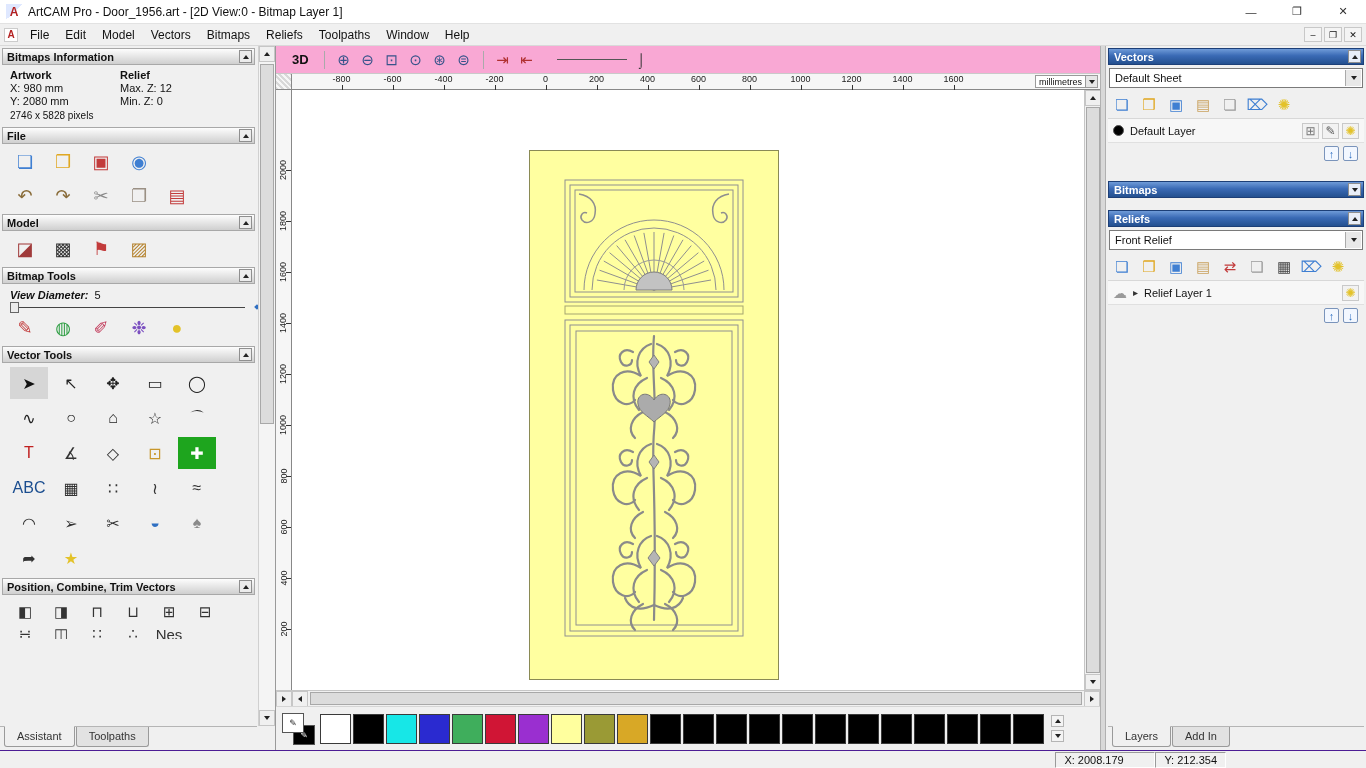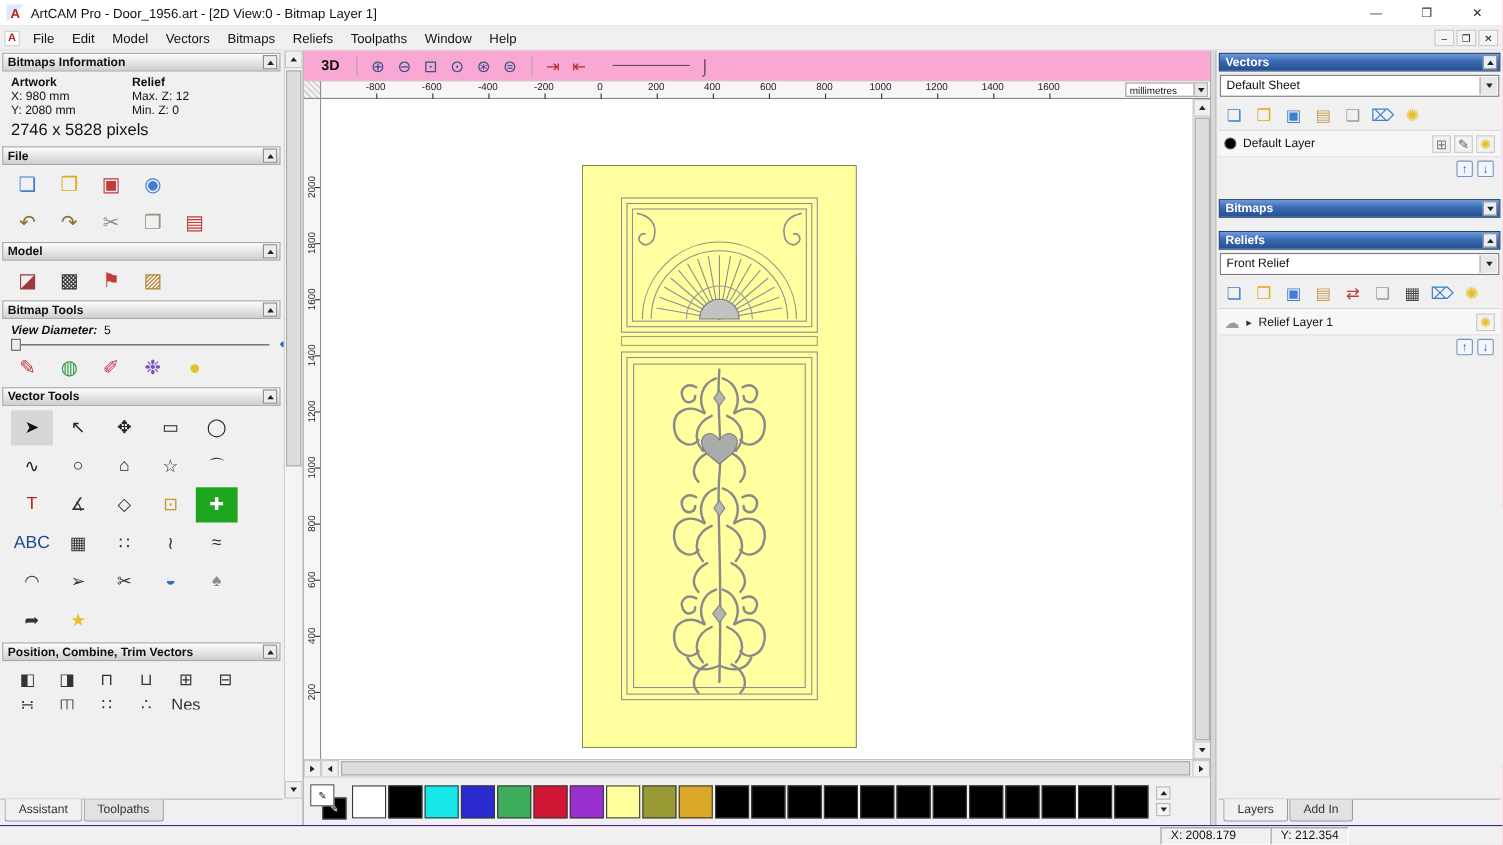--- a/index.html
+++ b/index.html
@@ -26,21 +26,21 @@
   .lp { width:276px; position:relative; background:#f0f0f0; border-right:1px solid #9a9a9a; display:flex; flex-direction:column; overflow:hidden; padding-right:18px; }
   .sec-hdr { height:17px; margin:2px 2px 0 2px; background:linear-gradient(#fdfdfd,#cfcfcf); border:1px solid #a8a8a8; display:flex; align-items:center; padding:0 4px; font-weight:bold; font-size:11px; position:relative; white-space:nowrap; }
   .collapse { position:absolute; right:2px; top:1px; width:13px; height:13px; background:#ececec; border:1px solid #8f8f8f; display:flex; align-items:center; justify-content:center; }
   .tri-up { width:0; height:0; border-left:3px solid transparent; border-right:3px solid transparent; border-bottom:4px solid #222; }
   .tri-down { width:0; height:0; border-left:3px solid transparent; border-right:3px solid transparent; border-top:4px solid #222; }
   .tri-left { width:0; height:0; border-top:3px solid transparent; border-bottom:3px solid transparent; border-right:4px solid #222; }
   .tri-right { width:0; height:0; border-top:3px solid transparent; border-bottom:3px solid transparent; border-left:4px solid #222; }
 
   .proj-grid { display:grid; grid-template-columns:110px 1fr; font-size:11px; padding:4px 10px 2px 10px; row-gap:1px; }
   .proj-grid .hd { font-weight:bold; }
-  .proj-pixels { font-size:15px; padding:1px 10px 4px 10px; }
+  .proj-pixels { font-size:10px; padding:1px 10px 4px 10px; }
 
   .icon-row { display:flex; gap:12px; padding:5px 12px 3px 12px; align-items:center; }
   .ticon { width:26px; height:26px; display:flex; align-items:center; justify-content:center; font-size:18px; }
 
   .brush-row { display:flex; align-items:center; gap:6px; padding:5px 10px 2px 10px; font-size:11px; }
   .brush-lbl { font-style:italic; font-weight:bold; }
   .slider-row { display:flex; align-items:center; padding:4px 12px 2px 10px; }
   .slider-track { position:relative; flex:1; height:1px; background:#444; }
   .slider-track::after { content:""; position:absolute; right:-14px; top:-2px; width:4px; height:4px; background:#2f6fc2; transform:rotate(45deg); }
   .slider-handle { position:absolute; left:0; top:-5px; width:9px; height:11px; background:#ececec; border:1px solid #666; }
@@ -71,21 +71,21 @@
   .csep { width:1px; height:18px; background:#aaa; margin:0 5px; }
   .simline { width:70px; height:1px; background:#555; margin:0 8px 0 16px; }
   .simglyph { font-size:14px; color:#333; }
 
   .ruler-row { height:16px; display:flex; }
   .ruler-corner { width:16px; height:16px; border-right:1px solid #888; border-bottom:1px solid #888; background:repeating-linear-gradient(45deg,#d8d8d8 0 2px,#f6f6f6 2px 4px); }
   .hruler { flex:1; position:relative; border-bottom:1px solid #888; background:#f6f6f6; }
   .hticks { display:flex; padding-left:24px; height:16px; }
   .htick { width:51px; text-align:center; font-size:9px; color:#222; position:relative; line-height:11px; }
   .htick::after { content:""; position:absolute; left:50%; bottom:0; width:1px; height:5px; background:#333; }
-  .units-box { position:absolute; right:2px; top:1px; height:13px; display:flex; align-items:center; border:1px solid #9a9a9a; background:#fff; padding-left:3px; font-size:9px;gap:12px; }
+  .units-box { position:absolute; right:2px; top:1px; height:13px; display:flex; align-items:center; border:1px solid #9a9a9a; background:#fff; padding-left:3px; font-size:9px; }
   .units-dd { width:12px; height:100%; margin-left:3px; background:#e6e6e6; border-left:1px solid #9a9a9a; display:flex; align-items:center; justify-content:center; }
 
   .view-row { flex:1; display:flex; }
   .vruler { width:16px; border-right:1px solid #888; background:#f6f6f6; padding-top:54px; }
   .vtick { height:51px; display:flex; align-items:center; justify-content:center; position:relative; }
   .vtick span { transform:rotate(-90deg); font-size:9px; white-space:nowrap; color:#222; }
   .vtick::after { content:""; position:absolute; right:0; top:50%; width:5px; height:1px; background:#333; }
   .view { flex:1; position:relative; background:#ffffff; overflow:hidden; }
   .door { position:absolute; left:237px; top:60px; width:250px; height:530px; }
   .vscroll { width:16px; background:#f1f1f1; border-left:1px solid #c6c6c6; display:flex; flex-direction:column; align-items:center; }

